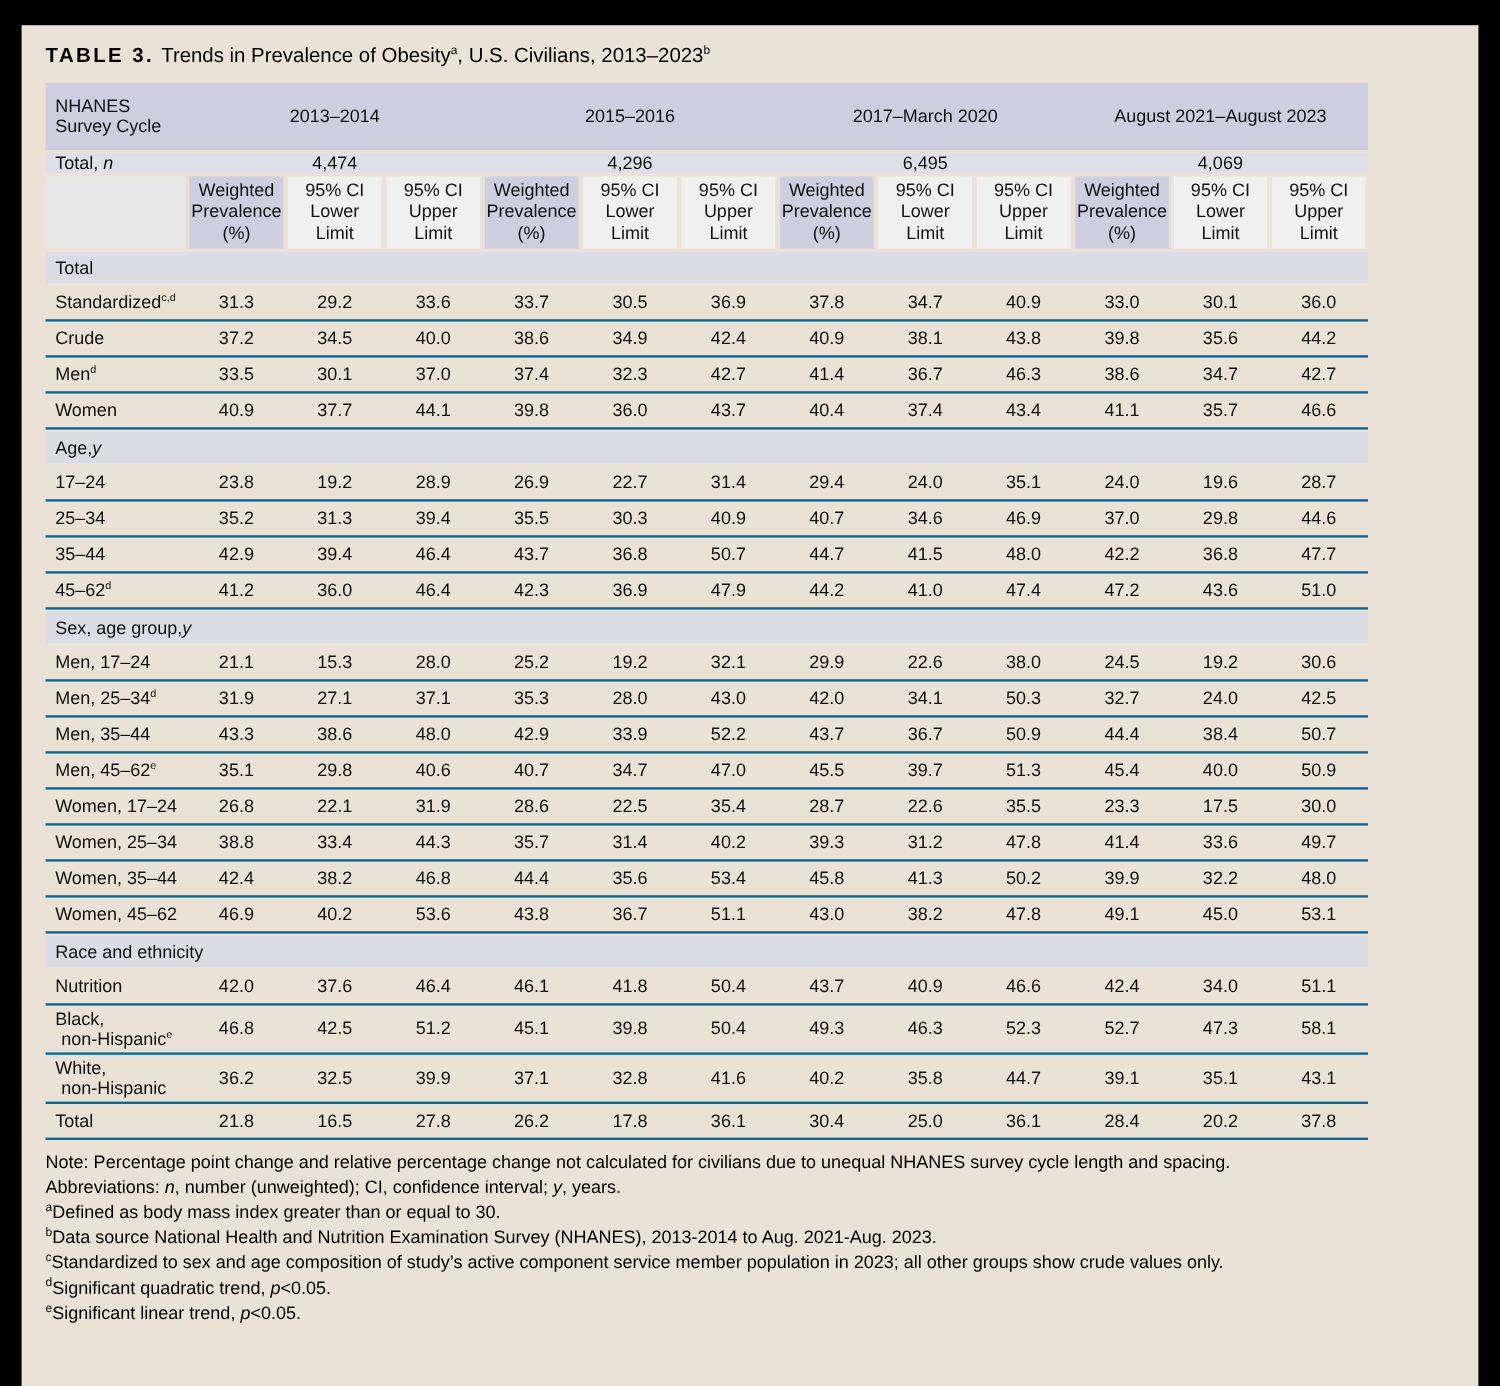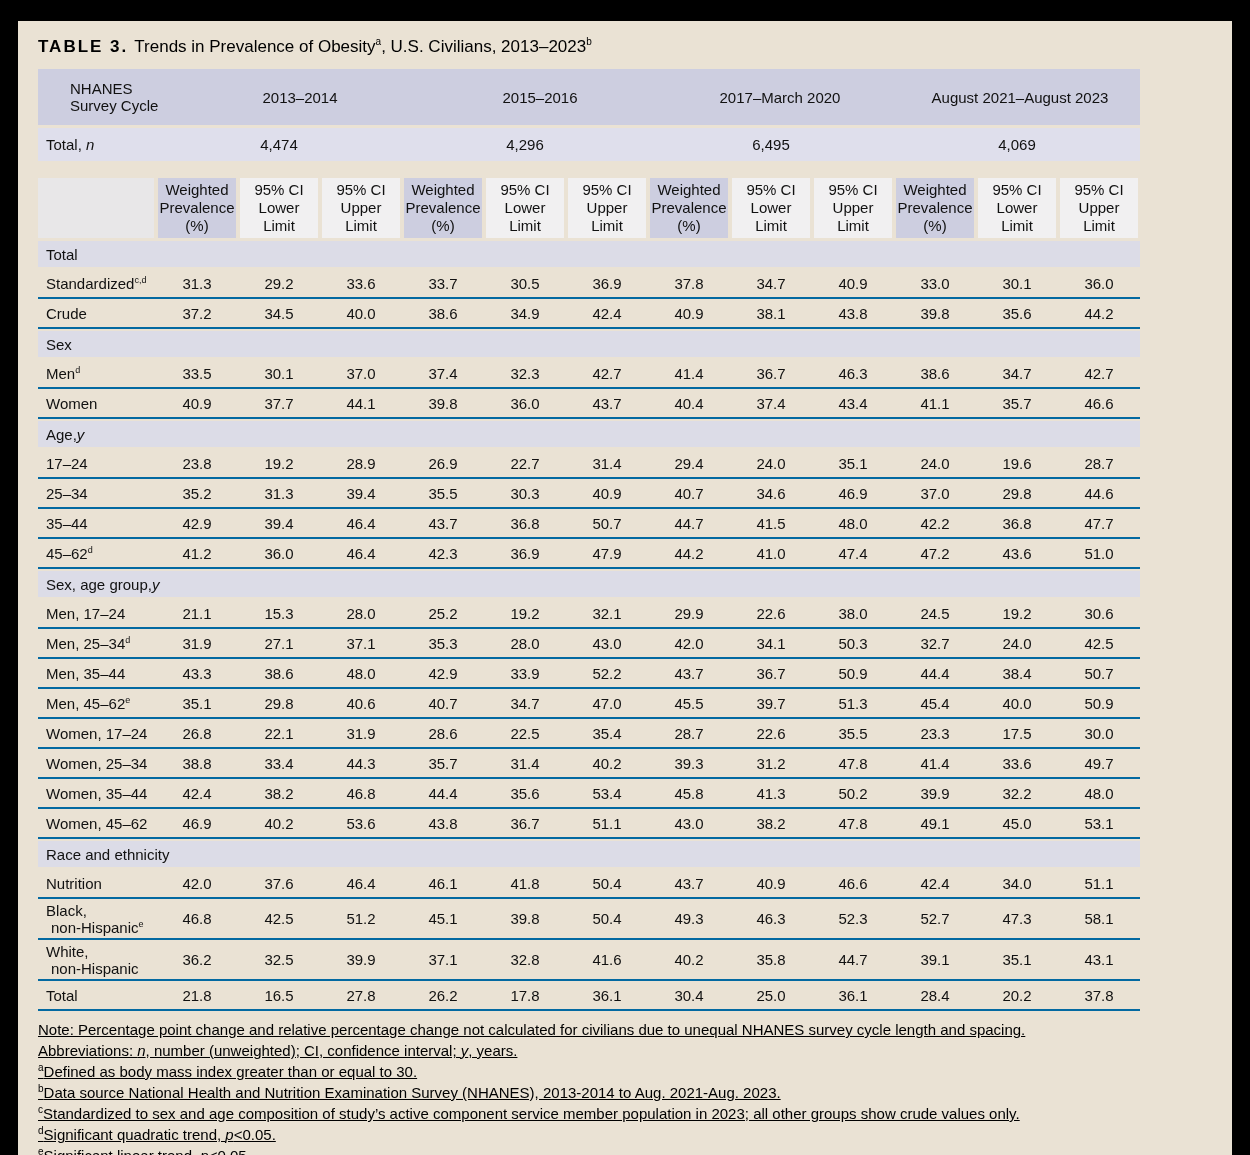--- a/index.html
+++ b/index.html
@@ -15,40 +15,40 @@
   
   .title{margin:16px 0 0 20px;font-size:17px;color:#000;}
   .title .title-tag{font-weight:700;letter-spacing:2px;margin-right:6px;}
   .title sup{font-size:10px;line-height:0;}
   
   .tbl{width:1102px;margin:12px 0 0 20px;font-size:15px;}
   .row{display:flex;align-items:center;}
   .c-label{width:118px;padding-left:8px;box-sizing:border-box;flex:0 0 auto;}
   .c-num{flex:1 1 0;text-align:center;}
   .c-group{flex:3 1 0;text-align:center;}
-  .hdr{height:56px;background:#cdcee0;margin-bottom:3px;padding-left:24px;}
-  .totaln{height:33px;background:#dfdfec;margin-bottom:17px;justify-content:flex-end;}
+  .hdr{height:56px;background:#cdcee0;margin-bottom:3px;}
+  .totaln{height:16px;background:#dfdfec;margin-bottom:3px;justify-content:flex-end;}
   .totaln i{font-style:italic;}
   .subh{height:60px;margin-bottom:3px;align-items:stretch;}
   .subh-label{background:#e8e7e8;border-right:2px solid #eae2d4;box-sizing:border-box;background-clip:padding-box;}
   .subh-cell{
     box-sizing:border-box;border-left:2px solid #eae2d4;border-right:2px solid #eae2d4;
     background-clip:padding-box;display:flex;flex-direction:column;align-items:center;justify-content:center;
     line-height:18px;
   }
   .subh-cell.weighted{background:#cdcee0;}
   .subh-cell.ci{background:#f1f0f1;}
   .sec-bar{height:26px;background:#dcdce7;display:flex;align-items:center;padding-left:8px;margin:2px 0;}
   .data-row{height:28px;border-bottom:2px solid #0369a1;}
   .data-row.tall{height:39px;}
   .data-row .lbl-line2{padding-left:5px;}
   sup{font-size:9px;line-height:0;vertical-align:super;}
   i{font-style:italic;}
   
-  .footnotes{margin:8px 0 0 20px;font-size:15px;line-height:21px;width:1170px;color:#000;text-decoration:underline;}
+  .footnotes{margin:8px 0 0 20px;font-size:15px;line-height:21px;width:1170px;color:#000;}
   .fn sup{font-size:10px;}
 </style>
 </head>
 <body>
 
 <div class="page">
 
   <div class="title" id="title"><span class="title-tag">TABLE 3.</span><span>Trends in Prevalence of Obesity</span><sup>a</sup><span>, U.S. Civilians, 2013–2023</span><sup>b</sup></div>
 
   <div class="tbl">
@@ -164,23 +164,20 @@
           <div class="c-num">38.6</div>
           <div class="c-num">34.9</div>
           <div class="c-num">42.4</div>
           <div class="c-num">40.9</div>
           <div class="c-num">38.1</div>
           <div class="c-num">43.8</div>
           <div class="c-num">39.8</div>
           <div class="c-num">35.6</div>
           <div class="c-num">44.2</div>
         </div>
-        <div class="sec-bar">
-          <span>Sex</span>
-        </div>
         <div class="row data-row">
           <div class="c-label">
             <div><span>Men</span><sup>d</sup></div>
           </div>
           <div class="c-num">33.5</div>
           <div class="c-num">30.1</div>
           <div class="c-num">37.0</div>
           <div class="c-num">37.4</div>
           <div class="c-num">32.3</div>
           <div class="c-num">42.7</div>

